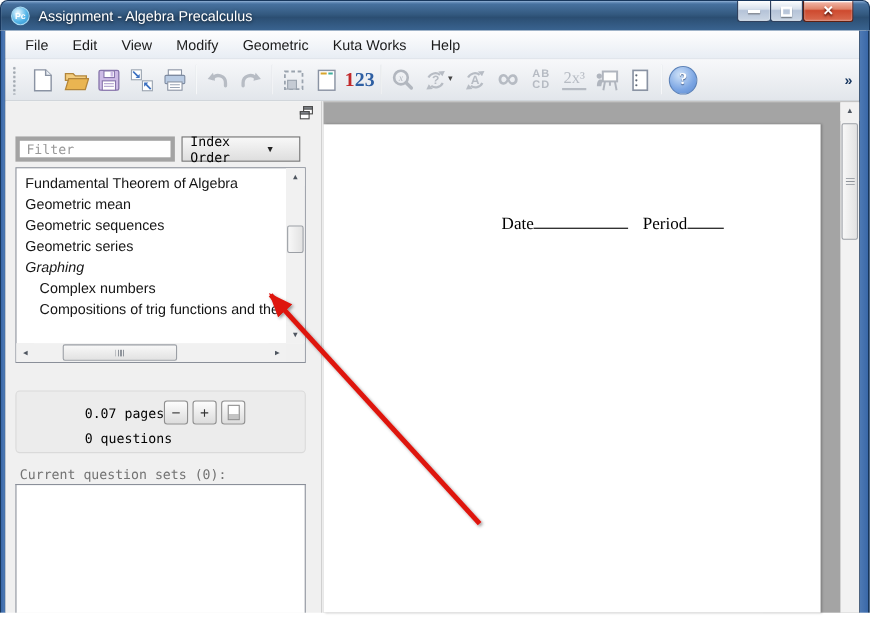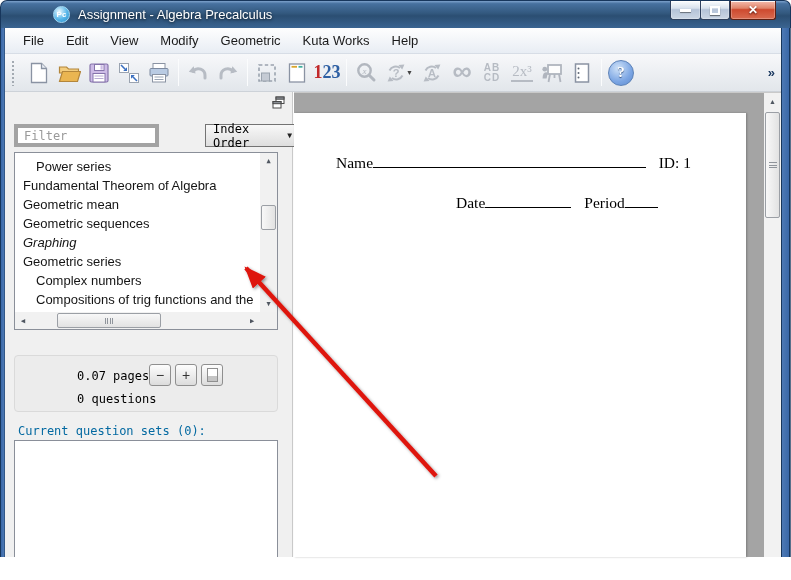--- a/index.html
+++ b/index.html
@@ -4,21 +4,21 @@
 <style>
   * { margin:0; padding:0; box-sizing:border-box; }
   body { background:#fff; font-family:"Liberation Sans", sans-serif; }
   .screen { position:relative; width:791px; height:580px; background:#fff; overflow:hidden; }
   .window { position:absolute; left:0; top:0; width:791px; height:557px; }
 
   
   .titlebar { position:absolute; left:0; top:0; width:791px; height:28px;
     background:linear-gradient(180deg,#7da2cc 0%,#47719f 10%,#33597f 45%,#2b4e72 55%,#3a6491 100%);
     border:1px solid #17365c; border-bottom:none; border-radius:7px 7px 0 0;
-    display:flex; align-items:center;padding-left:43px; }
+    display:flex; align-items:center; }
   .app-icon { width:17px; height:17px; margin:0 8px 0 9px; border-radius:50%;
     background:radial-gradient(circle at 35% 30%, #e9f8ff, #55b5e8 55%, #2a8bc8);
     border:1px solid #a5d8f2; color:#fff; font-size:8px; font-weight:bold;
     display:flex; align-items:center; justify-content:center; }
   .title-text { color:#fff; font-size:13px; text-shadow:0 1px 3px rgba(0,0,0,.7); }
   .win-controls { position:absolute; right:14px; top:0; display:flex; }
   .win-btn { height:19px; border:1px solid #30415e; border-top:none; margin-left:0px;
     background:linear-gradient(#fbfdfe,#d8e1ec 40%,#b5c3d8 48%,#cbd6e4);
     box-shadow:inset 0 1px 0 rgba(255,255,255,.85), inset 0 0 0 1px rgba(255,255,255,.25);
     border-radius:0 0 3px 3px; display:flex; align-items:center; justify-content:center; }
@@ -66,23 +66,23 @@
   .tb-overflow { margin-left:auto; color:#17365e; font-weight:bold; font-size:13px; padding-right:2px; }
 
   
   .sidebar { position:absolute; left:5px; top:92px; width:288px; bottom:0;
     background:#f0f0f0; border-right:1px solid #c9c9c9; font-family:"DejaVu Sans Mono", monospace; }
   .panel-float { position:absolute; right:7px; top:4px; width:13px; height:13px; }
   .filter-input { position:absolute; left:9px; top:32px; width:145px; height:23px;
     border:4px solid #a3a3a3; background:#fff; font-family:"DejaVu Sans Mono", monospace;
     font-size:12px; padding:0 6px; color:#222; }
   .filter-input::placeholder { color:#9a9a9a; }
-  .order-dd { position:absolute; left:160px; top:32px; width:94px; height:23px;
+  .order-dd { position:absolute; left:160px; top:32px; width:108px; height:23px;
     border:1px solid #737373; background:linear-gradient(#f8f8f8,#dedede);
-    display:flex; align-items:center; padding:0 6px 0 7px; font-size:12px; color:#000;margin-left:40px; }
+    display:flex; align-items:center; padding:0 24px 0 7px; font-size:12px; color:#000; }
   .order-dd .dd-caret { margin-left:auto; font-size:8px; color:#222; }
 
   .listbox { position:absolute; left:9px; top:60px; width:264px; height:178px;
     background:#fff; border:1px solid #8a8f99; }
   .topic-rows { position:absolute; left:0; top:0; right:17px; bottom:17px; overflow:hidden;
     padding-top:4px; font-family:"Liberation Sans", sans-serif; font-size:13px; color:#151515; }
   .topic-row { height:19px; line-height:19px; padding-left:8px; white-space:nowrap; }
   .topic-row.indent { padding-left:21px; }
   .topic-row.italic { font-style:italic; }
 
@@ -108,21 +108,21 @@
     background:#ececec; border:1px solid #dadada; border-radius:4px; font-size:12px; color:#000; }
   .pages-label { position:absolute; left:62px; top:13px; }
   .q-label { position:absolute; left:62px; top:36px; }
   .steppers { position:absolute; left:134px; top:8px; display:flex; gap:4px; }
   .step-btn { width:22px; height:22px; border:1px solid #8f8f8f; border-radius:3px;
     background:linear-gradient(#fdfdfd,#dcdcdc); display:flex; align-items:center;
     justify-content:center; font-size:14px; color:#333;
     font-family:"Liberation Sans", sans-serif; }
   .page-fill-glyph { width:11px; height:14px; border:1px solid #8f8f8f; background:linear-gradient(#fff 60%, #c4c4c4 60%); }
 
-  .qsets-label { position:absolute; left:13px; top:332px; font-size:12px; color:#0369a1; }
+  .qsets-label { position:absolute; left:13px; top:332px; font-size:12px; color:#737373; }
   .qsets-box { position:absolute; left:9px; top:348px; width:264px; bottom:0;
     background:#fff; border:1px solid #8a8f99; border-bottom:none; }
 
   
   .docarea { position:absolute; left:294px; top:92px; right:10px; bottom:0;
     background:#a4a4a4; border-top:1px solid #c9c9c9; }
   .page { position:absolute; left:0; top:20px; width:452px; bottom:0; background:#fff;
     font-family:"Liberation Serif", serif; color:#000; box-shadow:1px 0 2px rgba(0,0,0,.25); }
   .name-row { position:absolute; left:42px; top:40px; right:55px;
     display:flex; align-items:baseline; font-size:15.5px; }
@@ -332,26 +332,25 @@
       <input class="filter-input" type="text" placeholder="Filter" style="">
 
       <div class="order-dd">
         <span>Index Order</span>
         <span class="dd-caret">▼</span>
       </div>
 
       <div class="listbox">
         <div class="topic-rows">
 
-        <div class="topic-row indent">Power series</div>
             <div class="topic-row">Fundamental Theorem of Algebra</div>
             <div class="topic-row">Geometric mean</div>
             <div class="topic-row">Geometric sequences</div>
+            <div class="topic-row">Geometric series</div>
             <div class="topic-row italic">Graphing</div>
-            <div class="topic-row">Geometric series</div>
             <div class="topic-row indent">Complex numbers</div>
             <div class="topic-row indent">Compositions of trig functions and the</div>
           </div>
         <div class="sb-v">
           <div class="sb-btn up">▲</div>
           <div class="sb-thumb" style="left:1px; right:1px; top:52px; height:25px;"></div>
           <div class="sb-btn down">▼</div>
         </div>
         <div class="sb-h">
           <div class="sb-btn left">◀</div>
@@ -374,25 +373,20 @@
         </div>
         <span class="q-label">0 questions</span>
       </div>
 
       <div class="qsets-label">Current question sets (0):</div>
       <div class="qsets-box"></div>
     </div>
 
     <div class="docarea">
       <div class="page">
-        <div class="name-row">
-          <span>Name</span>
-          <span class="uline grow"></span>
-          <span class="id-label">ID: 1</span>
-        </div>
         <div class="date-row">
           <span>Date</span>
           <span class="uline u1"></span>
           <span class="plabel">Period</span>
           <span class="uline u2"></span>
         </div>
       </div>
       <div class="doc-vsb">
         <div class="sb-btn up" style="height:17px;">▲</div>
         <div class="sb-thumb" style="left:1px; right:1px; top:19px; height:106px;">

